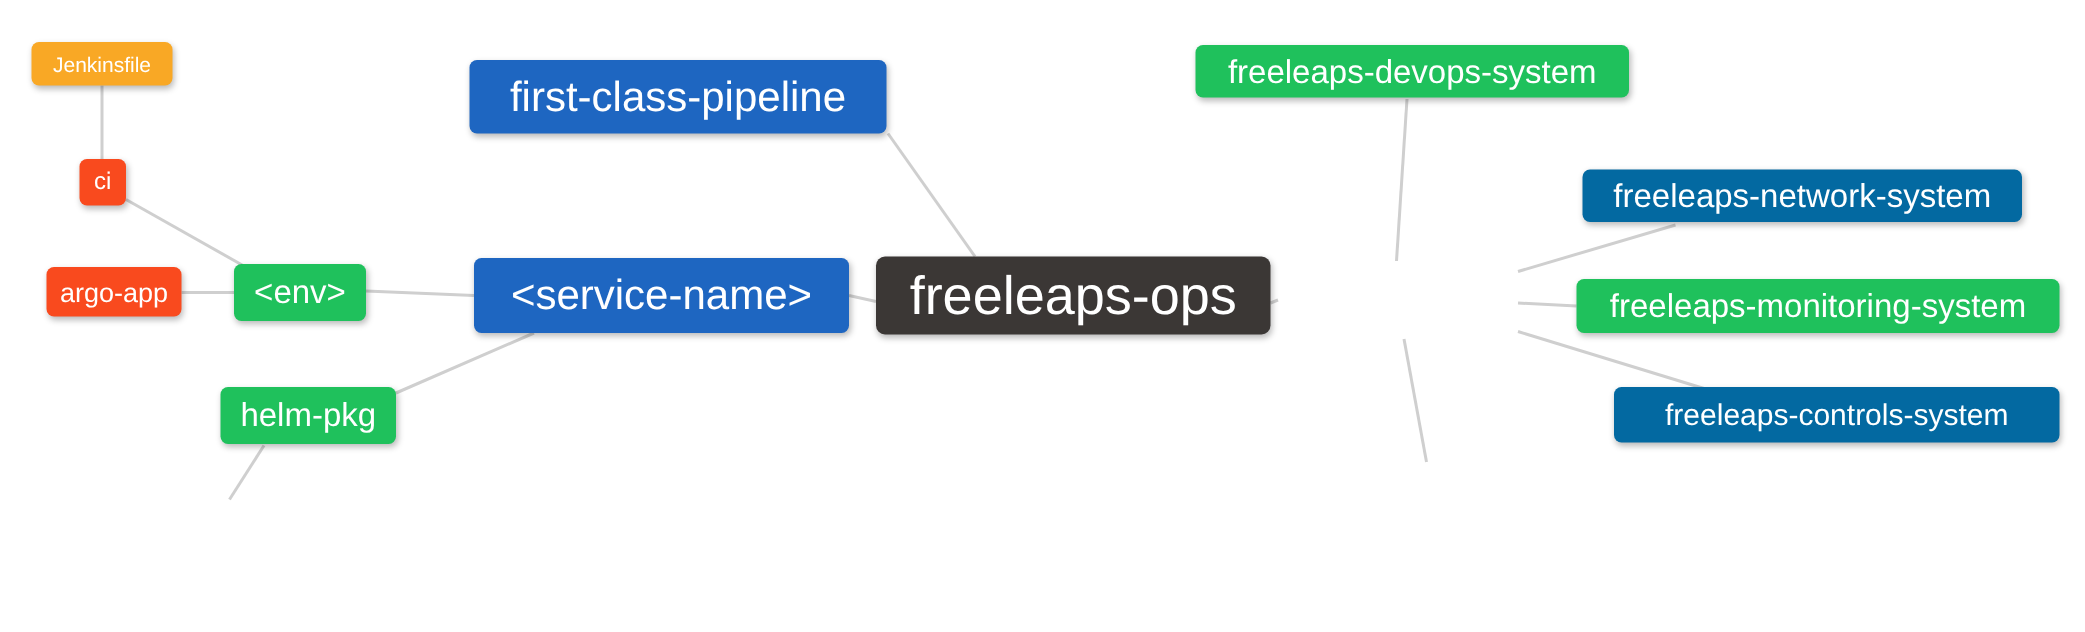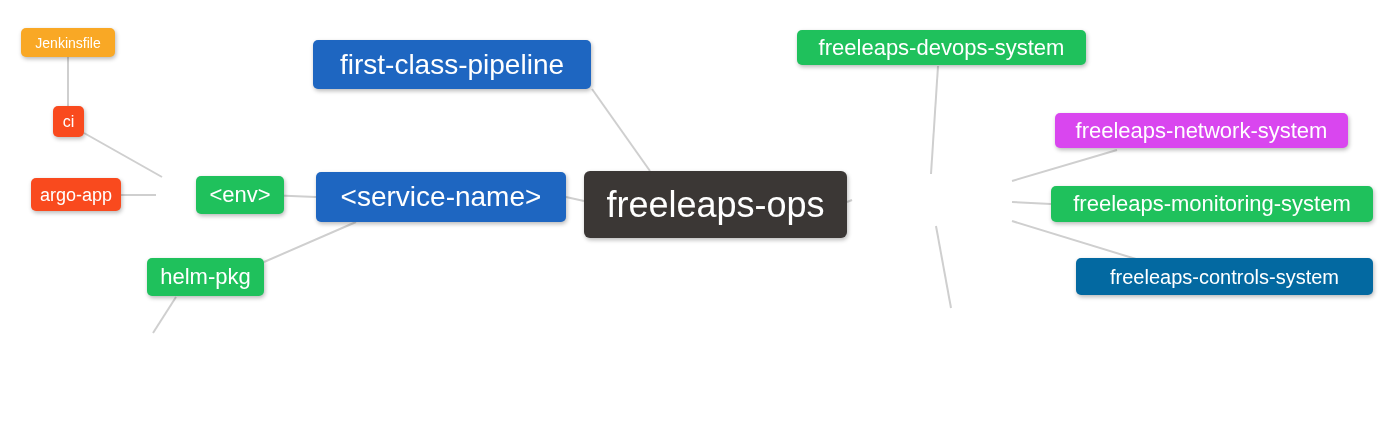--- a/index.html
+++ b/index.html
@@ -48,25 +48,25 @@
       <line x1="566" y1="197" x2="584" y2="201" stroke="#cfcfcf" stroke-width="2"></line>
       <line x1="592" y1="89" x2="650" y2="171" stroke="#cfcfcf" stroke-width="2"></line>
       <line x1="847" y1="202" x2="852" y2="200" stroke="#cfcfcf" stroke-width="2"></line>
       <line x1="931" y1="174" x2="938" y2="66" stroke="#cfcfcf" stroke-width="2"></line>
       <line x1="1012" y1="181" x2="1117" y2="150" stroke="#cfcfcf" stroke-width="2"></line>
       <line x1="1012" y1="202" x2="1051" y2="204" stroke="#cfcfcf" stroke-width="2"></line>
       <line x1="1012" y1="221" x2="1136" y2="259" stroke="#cfcfcf" stroke-width="2"></line>
       <line x1="936" y1="226" x2="951" y2="308" stroke="#cfcfcf" stroke-width="2"></line>
     </svg>
 
-<div class="node node--root" style="left: 584px; top: 171px; width: 263px; height: 67px; font-size: 36px; background: rgb(59, 55, 53); color: rgb(255, 255, 255);">freeleaps-ops</div>
+<div class="node node--root" style="left: 584px; top: 171px; width: 263px; height: 52px; font-size: 36px; background: rgb(59, 55, 53); color: rgb(255, 255, 255);">freeleaps-ops</div>
     <div class="node" style="left: 313px; top: 40px; width: 278px; height: 49px; font-size: 28px; background: rgb(30, 102, 193); color: rgb(255, 255, 255);">first-class-pipeline</div>
     <div class="node" style="left: 316px; top: 172px; width: 250px; height: 50px; font-size: 28px; background: rgb(30, 102, 193); color: rgb(255, 255, 255);">&lt;service-name&gt;</div>
-    <div class="node" style="left: 156px; top: 176px; width: 88px; height: 38px; font-size: 22px; background: rgb(31, 193, 92); color: rgb(255, 255, 255); margin-left: 40px;">&lt;env&gt;</div>
+    <div class="node" style="left: 156px; top: 176px; width: 88px; height: 38px; font-size: 22px; background: rgb(31, 193, 92); color: rgb(255, 255, 255);">&lt;env&gt;</div>
     <div class="node" style="left: 147px; top: 258px; width: 117px; height: 38px; font-size: 22px; background: rgb(31, 193, 92); color: rgb(255, 255, 255);">helm-pkg</div>
     <div class="node" style="left: 797px; top: 30px; width: 289px; height: 35px; font-size: 22px; background: rgb(31, 193, 92); color: rgb(255, 255, 255);">freeleaps-devops-system</div>
-    <div class="node" style="left: 1055px; top: 113px; width: 293px; height: 35px; font-size: 22px; background: #d946ef; color: rgb(255, 255, 255);">freeleaps-network-system</div>
+    <div class="node" style="left: 1055px; top: 113px; width: 293px; height: 35px; font-size: 22px; background: #0369a1; color: rgb(255, 255, 255);">freeleaps-network-system</div>
     <div class="node" style="left: 1051px; top: 186px; width: 322px; height: 36px; font-size: 22px; background: rgb(31, 193, 92); color: rgb(255, 255, 255);">freeleaps-monitoring-system</div>
     <div class="node" style="left: 1076px; top: 258px; width: 297px; height: 37px; font-size: 20px; background: #0369a1; color: rgb(255, 255, 255);">freeleaps-controls-system</div>
     <div class="node" style="left: 53px; top: 106px; width: 31px; height: 31px; font-size: 16px; background: rgb(249, 74, 30); color: rgb(255, 255, 255);">ci</div>
     <div class="node" style="left: 31px; top: 178px; width: 90px; height: 33px; font-size: 18px; background: rgb(249, 74, 30); color: rgb(255, 255, 255);">argo-app</div>
     <div class="node" style="left: 21px; top: 28px; width: 94px; height: 29px; font-size: 14px; background: rgb(249, 168, 37); color: rgb(255, 255, 255);">Jenkinsfile</div>
   </div>
 
 </body></html>

